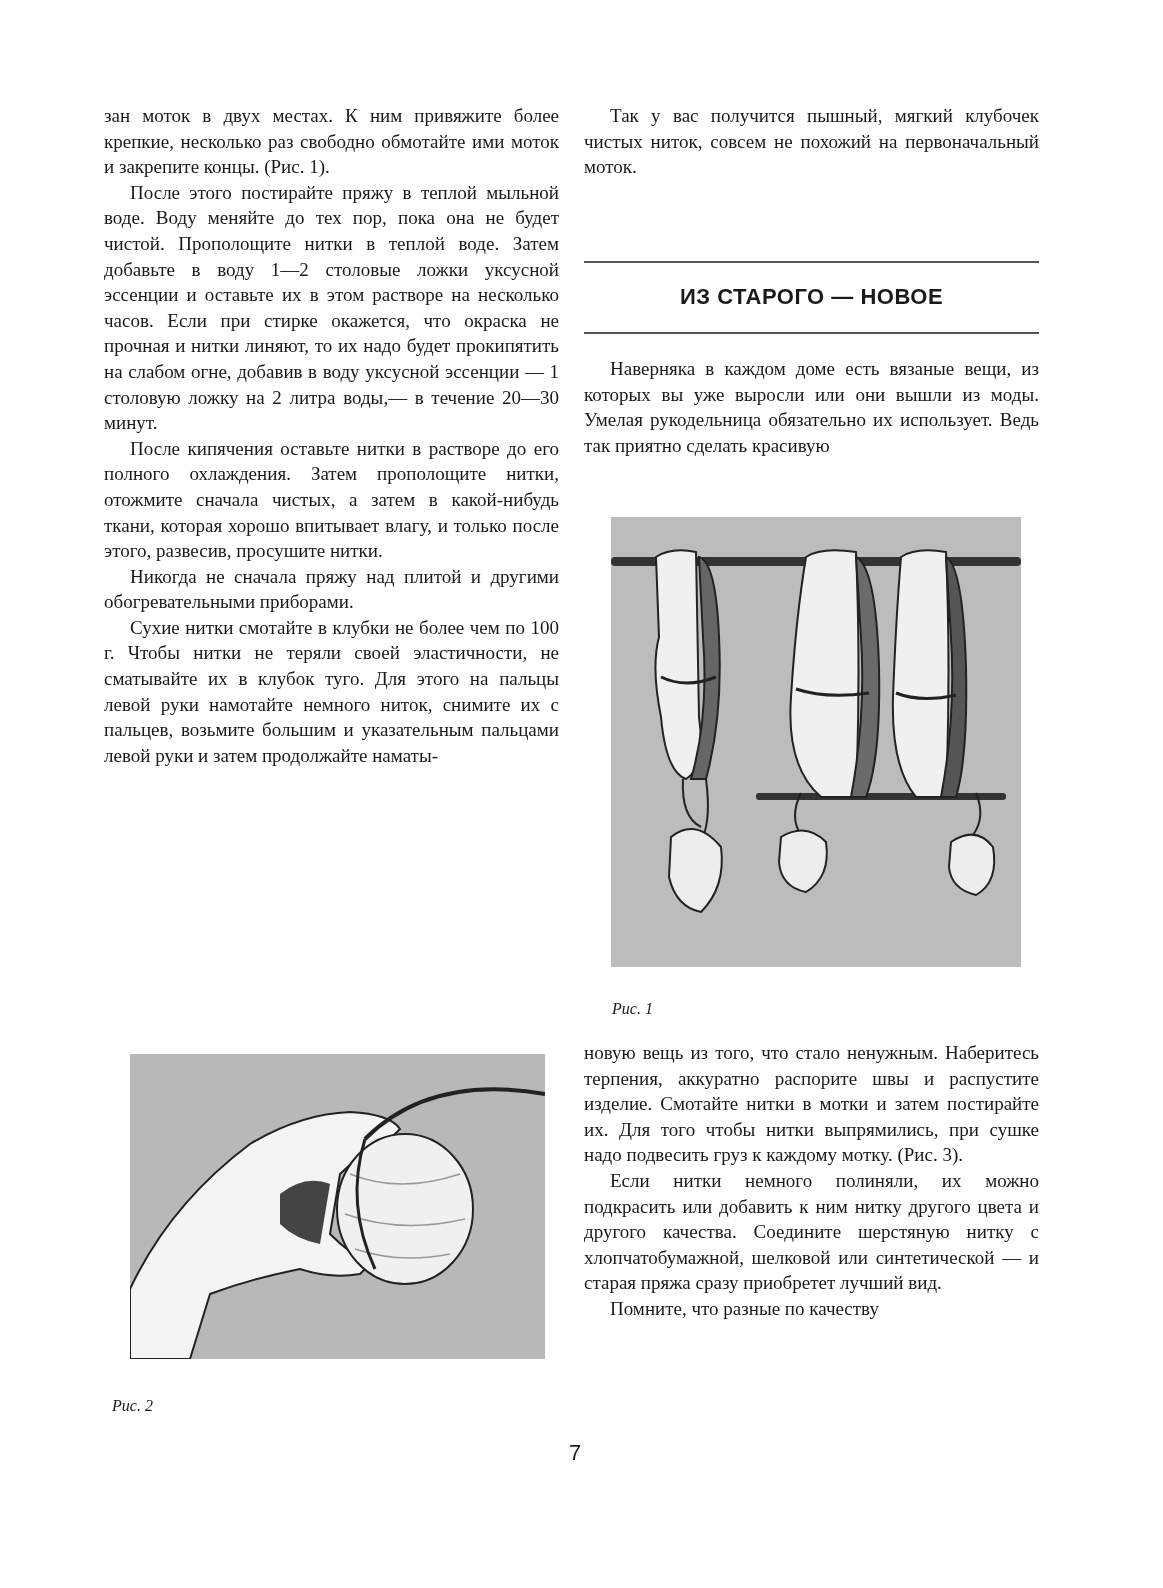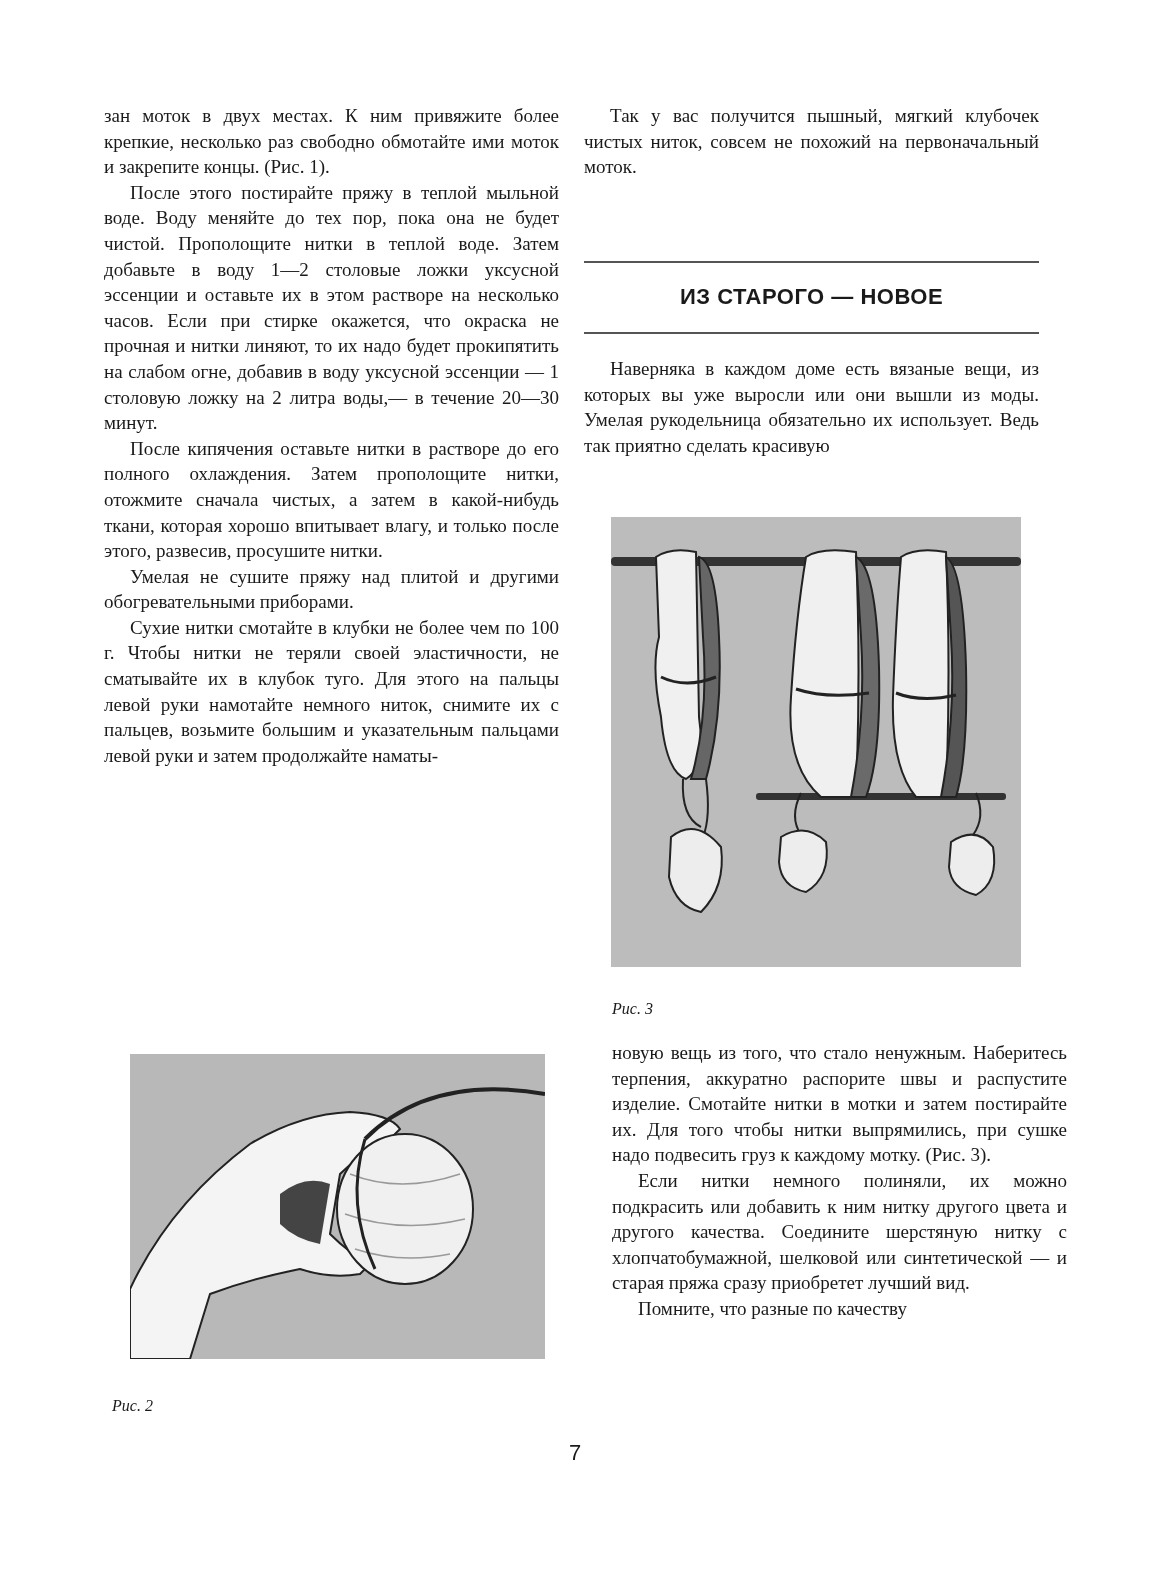--- a/index.html
+++ b/index.html
@@ -3,21 +3,21 @@
 <meta charset="utf-8">
 <style>
   html, body { margin: 0; padding: 0; background: #ffffff; }
   body { width: 1163px; height: 1588px; position: relative; overflow: hidden;
          font-family: "Liberation Serif", "DejaVu Serif", serif; color: #1a1a1a; }
   .col { position: absolute; width: 455px; font-size: 19px; line-height: 25.6px; text-align: justify; }
   .col p { margin: 0; }
   .col p.indent { text-indent: 26px; }
   #col-left { left: 104px; top: 103px; }
   #col-right-top { left: 584px; top: 103px; }
-  #col-right-bottom { left: 584px; top: 1040px; margin-left: 28px; }
+  #col-right-bottom { left: 584px; top: 1040px; }
   .rule { position: absolute; left: 584px; width: 455px; height: 2px; background: #555; }
   #rule-1 { top: 261px; }
   #rule-2 { top: 332px; }
   #section-title { position: absolute; left: 584px; top: 284px; width: 455px; text-align: center;
                    font-family: "Liberation Sans", "DejaVu Sans", sans-serif; font-weight: bold;
                    font-size: 22px; letter-spacing: 0.5px; }
   #col-right-mid { left: 584px; top: 356px; }
   .figure { position: absolute; background: #bdbdbd; overflow: hidden; }
   #fig3 { left: 611px; top: 517px; width: 410px; height: 450px; }
   #fig2 { left: 130px; top: 1054px; width: 415px; height: 305px; }
@@ -27,21 +27,21 @@
   #page-number { position: absolute; left: 569px; top: 1440px; font-family: "Liberation Sans", sans-serif; font-size: 22px; }
   svg { display: block; }
 </style>
 </head>
 <body>
 
 <div id="col-left" class="col">
   <p>зан моток в двух местах. К ним привяжите более крепкие, несколько раз свободно обмотайте ими моток и закрепите концы. (Рис. 1).</p>
   <p class="indent">После этого постирайте пряжу в теплой мыльной воде. Воду меняйте до тех пор, пока она не будет чистой. Прополощите нитки в теплой воде. Затем добавьте в воду 1—2 столовые ложки уксусной эссенции и оставьте их в этом растворе на несколько часов. Если при стирке окажется, что окраска не прочная и нитки линяют, то их надо будет прокипятить на слабом огне, добавив в воду уксусной эссенции — 1 столовую ложку на 2 литра воды,— в течение 20—30 минут.</p>
   <p class="indent">После кипячения оставьте нитки в растворе до его полного охлаждения. Затем прополощите нитки, отожмите сначала чистых, а затем в какой-нибудь ткани, которая хорошо впитывает влагу, и только после этого, развесив, просушите нитки.</p>
-  <p class="indent">Умелая не сушите пряжу над плитой и другими обогревательными приборами.</p>
+  <p class="indent">Никогда не сначала пряжу над плитой и другими обогревательными приборами.</p>
   <p class="indent">Сухие нитки смотайте в клубки не более чем по 100 г. Чтобы нитки не теряли своей эластичности, не сматывайте их в клубок туго. Для этого на пальцы левой руки намотайте немного ниток, снимите их с пальцев, возьмите большим и указательным пальцами левой руки и затем продолжайте наматы-</p>
 </div>
 
 <div id="col-right-top" class="col">
   <p class="indent">Так у вас получится пышный, мягкий клубочек чистых ниток, совсем не похожий на первоначальный моток.</p>
 </div>
 
 <div id="rule-1" class="rule"></div>
 <div id="section-title">ИЗ СТАРОГО — НОВОЕ</div>
 <div id="rule-2" class="rule"></div>
@@ -71,21 +71,21 @@
     </g>
     <g>
       <path d="M290 40 Q305 30 335 35 Q340 150 335 280 L305 280 Q280 250 282 180 Q285 100 290 40 Z" fill="#f0f0f0" stroke="#222" stroke-width="2"></path>
       <path d="M335 40 Q352 50 355 150 Q357 240 345 280 L330 280 Q345 200 340 120 Z" fill="#555" stroke="#222" stroke-width="2"></path>
       <path d="M285 176 Q310 186 345 178" stroke="#222" stroke-width="3" fill="none"></path>
       <path d="M365 276 Q375 300 362 318" stroke="#222" stroke-width="2" fill="none"></path>
       <path d="M340 325 Q365 308 382 330 Q388 365 365 378 Q340 372 338 350 Z" fill="#ededed" stroke="#222" stroke-width="2"></path>
     </g>
   </svg>
 </div>
-<div id="cap3" class="caption">Рис. 3</div>
+<div id="cap3" class="caption">Рис. 1</div>
 
 <div id="col-right-bottom" class="col">
   <p>новую вещь из того, что стало ненужным. Наберитесь терпения, аккуратно распорите швы и распустите изделие. Смотайте нитки в мотки и затем постирайте их. Для того чтобы нитки выпрямились, при сушке надо подвесить груз к каждому мотку. (Рис. 3).</p>
   <p class="indent">Если нитки немного полиняли, их можно подкрасить или добавить к ним нитку другого цвета и другого качества. Соедините шерстяную нитку с хлопчатобумажной, шелковой или синтетической — и старая пряжа сразу приобретет лучший вид.</p>
   <p class="indent">Помните, что разные по качеству</p>
 </div>
 
 <div id="fig2" class="figure">
   <svg width="415" height="305" viewBox="0 0 415 305">
     <rect x="0" y="0" width="415" height="305" fill="#b8b8b8"></rect>

